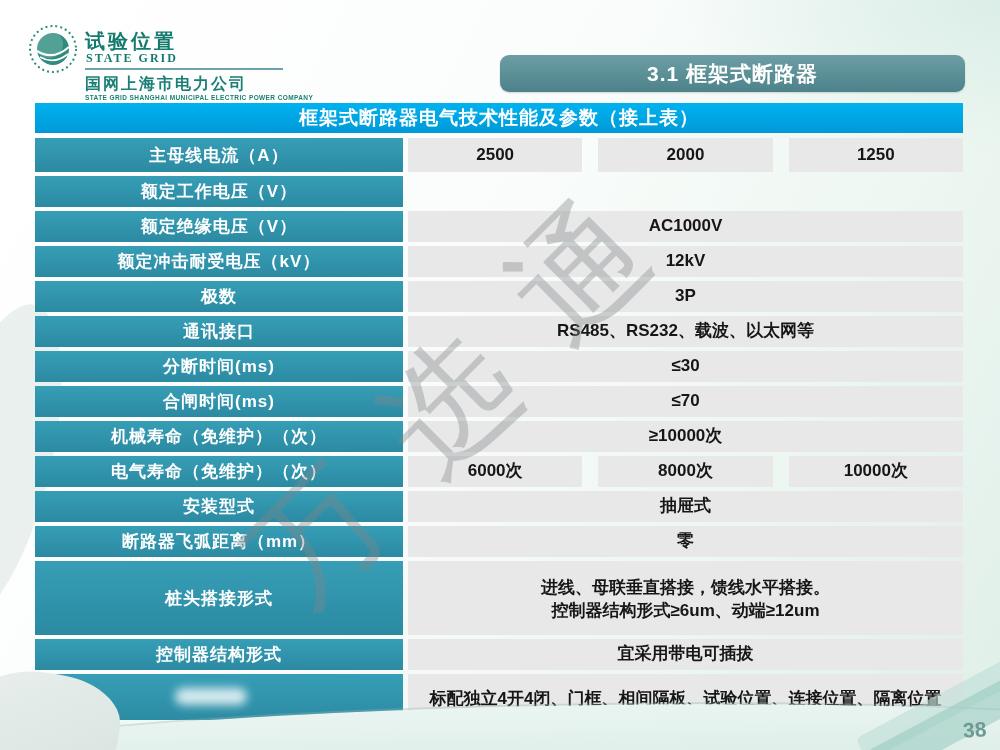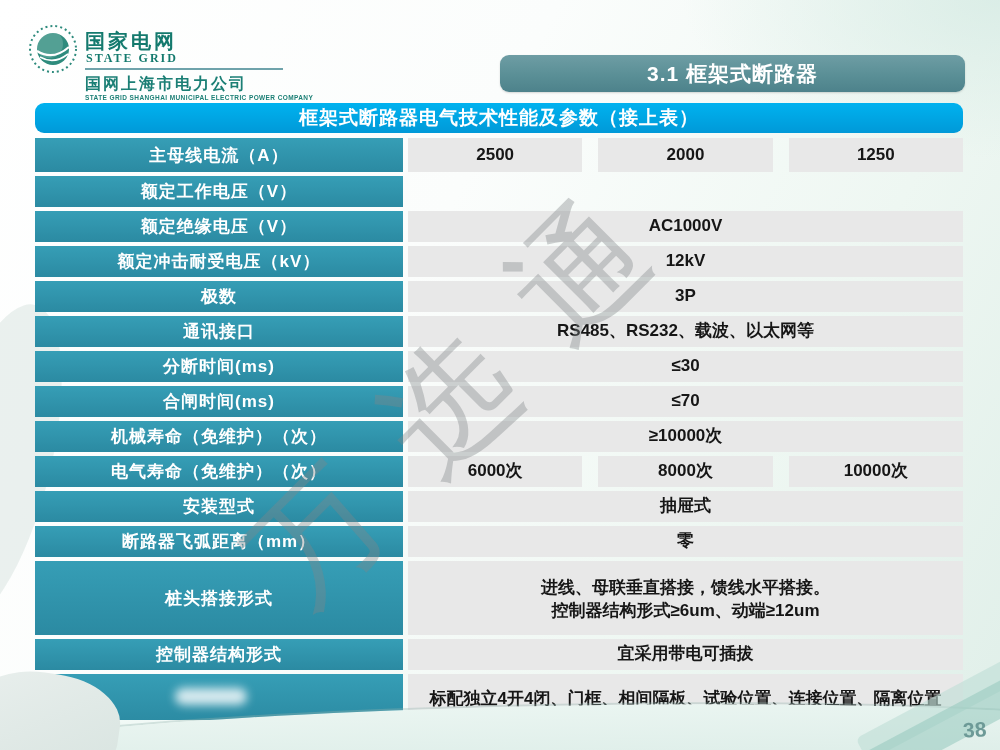--- a/index.html
+++ b/index.html
@@ -62,21 +62,21 @@
     border-radius:9px;display:flex;align-items:center;justify-content:center;
     color:#ffffff;font-size:21px;font-weight:bold;letter-spacing:1px;
     box-shadow:0 1px 2px rgba(0,0,0,0.15);
   }
   
   #spec-table{position:absolute;left:35px;top:103px;width:928px;z-index:1;}
   .t-header{
     height:30px;margin-bottom:5px;
     background:linear-gradient(180deg,#00b2ef 0%,#0099d8 100%);
     color:#ffffff;font-size:19px;font-weight:bold;letter-spacing:1px;
-    display:flex;align-items:center;justify-content:center;border-radius:9px;
+    display:flex;align-items:center;justify-content:center;
   }
   .t-row{display:flex;gap:5px;margin-bottom:4px;}
   .h34{height:34px}.h31{height:31px}.h74{height:74px}.h50{height:50px}
   .lbl{
     width:368px;flex:0 0 368px;
     background:linear-gradient(180deg,#369eb6 0%,#2b8aa2 100%);
     color:#ffffff;font-size:17px;font-weight:bold;letter-spacing:1px;
     display:flex;align-items:center;justify-content:center;text-align:center;
     position:relative;
   }
@@ -120,21 +120,21 @@
   <div id="logo">
     <span class="mark">
       <svg width="50" height="50" viewBox="0 0 50 50">
         <circle cx="25" cy="25" r="23" fill="none" stroke="#2e8b7d" stroke-width="2" stroke-dasharray="2 3"></circle>
         <circle cx="25" cy="25" r="16" fill="#2e8b7d"></circle>
         <circle cx="21" cy="20" r="14" fill="rgba(255,255,255,0.18)"></circle>
         <path d="M9,27 Q25,37 41,23" stroke="#ffffff" stroke-width="2.2" fill="none"></path>
         <path d="M12,33 Q26,41 40,30" stroke="#ffffff" stroke-width="1.6" fill="none"></path>
       </svg>
     </span>
-    <span class="brand-cn">国家电网</span>
+    <span class="brand-cn">试验位置</span>
     <span class="brand-en">STATE GRID</span>
     <span class="divider"></span>
     <span class="company-cn">国网上海市电力公司</span>
     <span class="company-en">STATE GRID SHANGHAI MUNICIPAL ELECTRIC POWER COMPANY</span>
   </div>
 
   <div id="banner">3.1 框架式断路器</div>
 
   <div id="spec-table">
     <div class="t-header">框架式断路器电气技术性能及参数（接上表）</div>

